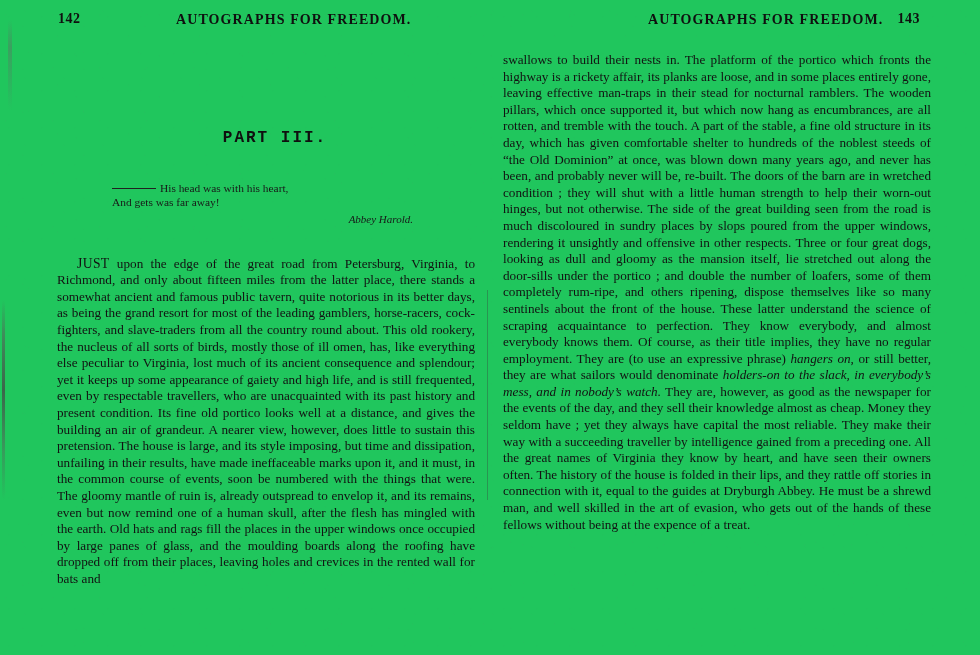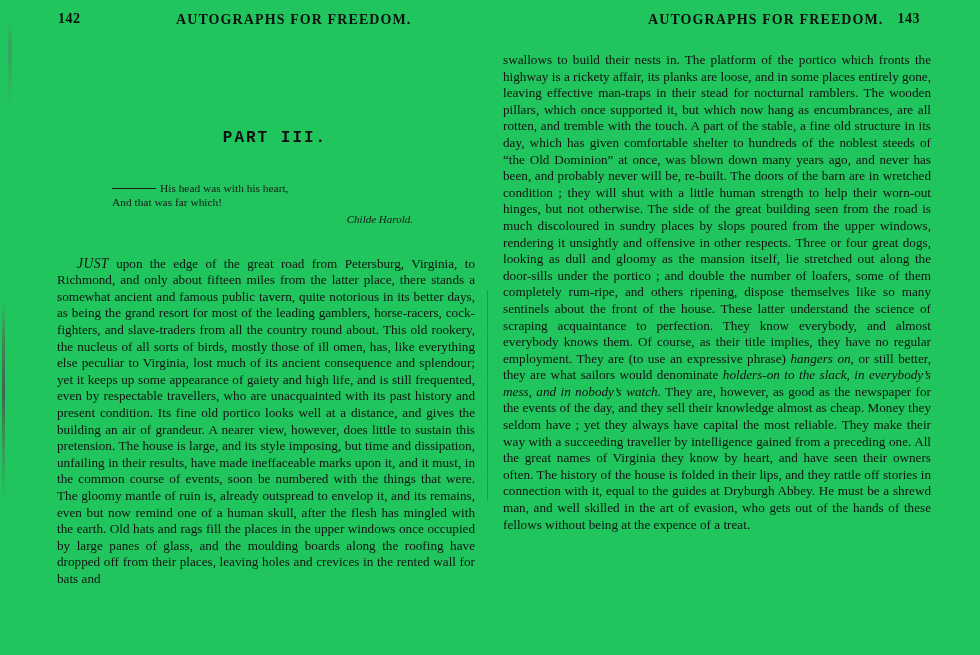--- a/index.html
+++ b/index.html
@@ -154,21 +154,20 @@
   }
 
   p.body-par {
     margin: 0;
     text-indent: 20px;
   }
   .smallcaps-open {
     font-variant: small-caps;
     font-size: 13.6px;
     letter-spacing: 0.4px;
-    font-style: italic;
   }
   em { font-style: italic; }
 </style>
 </head>
 <body>
 
 <div class="scan-page">
 
   <div class="paper-noise"></div>
   <div class="edge-artifact"></div>
@@ -176,22 +175,22 @@
   <div class="gutter"></div>
 
   <div class="folio folio-left">142</div>
   <div class="running-head head-left">AUTOGRAPHS FOR FREEDOM.</div>
 
   <div class="col col-left">
     <div class="part-title">PART III.</div>
 
     <div class="epigraph">
       <span class="epi-rule"></span><span>His head was with his heart,</span><br>
-      <span>And that was far which!</span>
-      <span class="epi-attr">Childe Harold.</span>
+      <span>And gets was far away!</span>
+      <span class="epi-attr">Abbey Harold.</span>
     </div>
 
     <p class="body-par"><span class="smallcaps-open">JUST</span> <span>upon the edge of the great road from Petersburg, Virginia, to Richmond, and only about fifteen miles from the latter place, there stands a somewhat ancient and famous public tavern, quite notorious in its better days, as being the grand resort for most of the leading gamblers, horse-racers, cock-fighters, and slave-traders from all the country round about. This old rookery, the nucleus of all sorts of birds, mostly those of ill omen, has, like everything else peculiar to Virginia, lost much of its ancient consequence and splendour; yet it keeps up some appearance of gaiety and high life, and is still frequented, even by respectable travellers, who are unacquainted with its past history and present condition. Its fine old portico looks well at a distance, and gives the building an air of grandeur. A nearer view, however, does little to sustain this pretension. The house is large, and its style imposing, but time and dissipation, unfailing in their results, have made ineffaceable marks upon it, and it must, in the common course of events, soon be numbered with the things that were. The gloomy mantle of ruin is, already outspread to envelop it, and its remains, even but now remind one of a human skull, after the flesh has mingled with the earth. Old hats and rags fill the places in the upper windows once occupied by large panes of glass, and the moulding boards along the roofing have dropped off from their places, leaving holes and crevices in the rented wall for bats and</span></p>
   </div>
 
   <div class="folio folio-right">143</div>
   <div class="running-head head-right">AUTOGRAPHS FOR FREEDOM.</div>
 
   <div class="col col-right">
     <p class="body-par" style="text-indent:0"><span>swallows to build their nests in. The platform of the portico which fronts the highway is a rickety affair, its planks are loose, and in some places entirely gone, leaving effective man-traps in their stead for nocturnal ramblers. The wooden pillars, which once supported it, but which now hang as encumbrances, are all rotten, and tremble with the touch. A part of the stable, a fine old structure in its day, which has given comfortable shelter to hundreds of the noblest steeds of “the Old Dominion” at once, was blown down many years ago, and never has been, and probably never will be, re-built. The doors of the barn are in wretched condition ; they will shut with a little human strength to help their worn-out hinges, but not otherwise. The side of the great building seen from the road is much discoloured in sundry places by slops poured from the upper windows, rendering it unsightly and offensive in other respects. Three or four great dogs, looking as dull and gloomy as the mansion itself, lie stretched out along the door-sills under the portico ; and double the number of loafers, some of them completely rum-ripe, and others ripening, dispose themselves like so many sentinels about the front of the house. These latter understand the science of scraping acquaintance to perfection. They know everybody, and almost everybody knows them. Of course, as their title implies, they have no regular employment. They are (to use an expressive phrase) </span><em>hangers on</em><span>, or still better, they are what sailors would denominate </span><em>holders-on to the slack, in everybody’s mess, and in nobody’s watch.</em><span> They are, however, as good as the newspaper for the events of the day, and they sell their knowledge almost as cheap. Money they seldom have ; yet they always have capital the most reliable. They make their way with a succeeding traveller by intelligence gained from a preceding one. All the great names of Virginia they know by heart, and have seen their owners often. The history of the house is folded in their lips, and they rattle off stories in connection with it, equal to the guides at Dryburgh Abbey. He must be a shrewd man, and well skilled in the art of evasion, who gets out of the hands of these fellows without being at the expence of a treat.</span></p>

